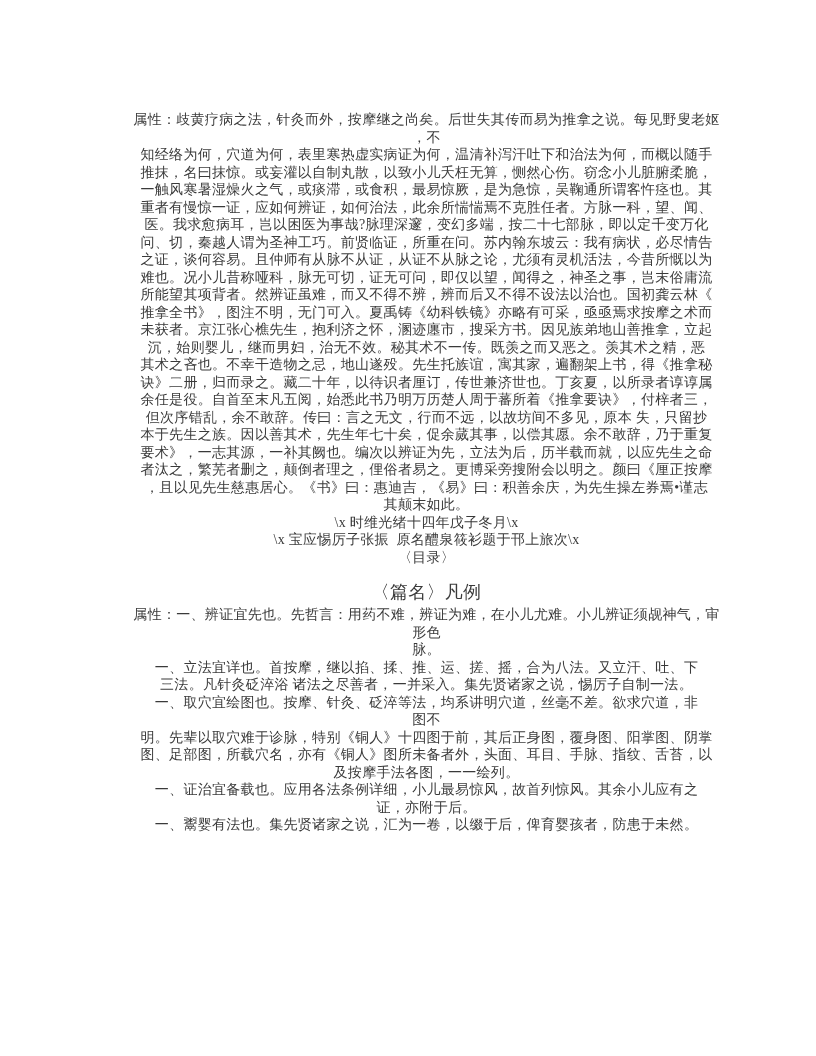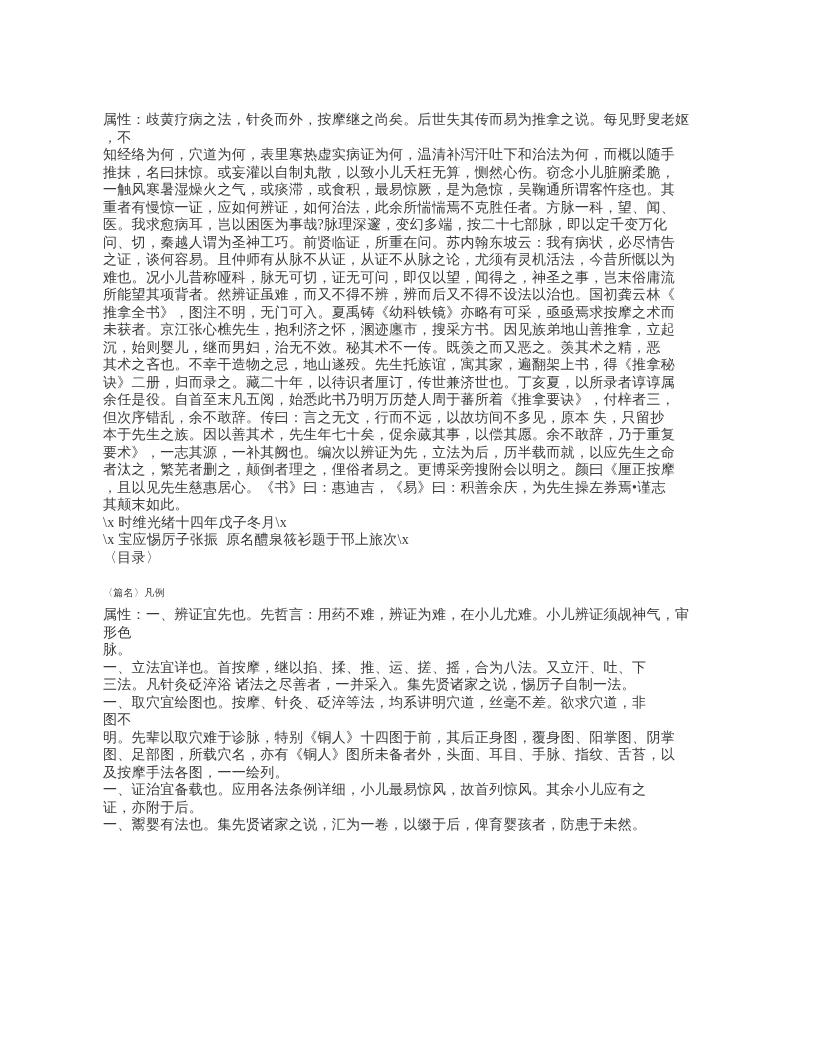--- a/index.html
+++ b/index.html
@@ -14,35 +14,36 @@
   }
   .page {
     box-sizing: border-box;
     padding: 111px 0 0 103px;
     width: 750px;
     font-family: "Liberation Serif", "DejaVu Serif", serif;
     font-size: 14px;
     line-height: 17.5px;
     letter-spacing: 0.3px;
     color: #3a3a3a;
+    text-align: center;
   }
   .line {
     white-space: pre;
     min-height: 17.5px;
   }
   .toc-marker {
     white-space: pre;
     min-height: 17.5px;
   }
   .section-heading {
     margin-top: 17.5px;
     white-space: pre;
     min-height: 17.5px;
     font-weight: normal;
-    font-size: 10px;
+    font-size: 18px;
   }
   .fanli-block {
     margin-top: 5px;
   }
 </style>
 </head>
 <body>
 
 <div class="page">
 

